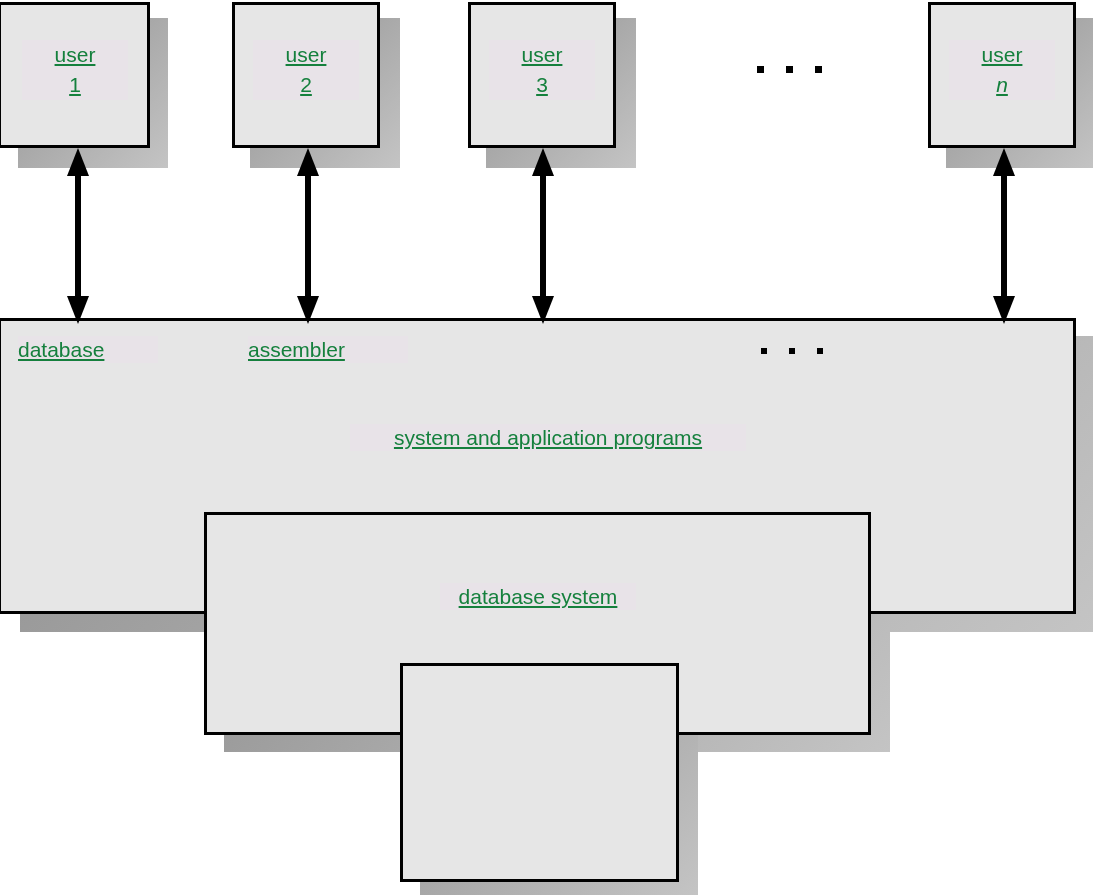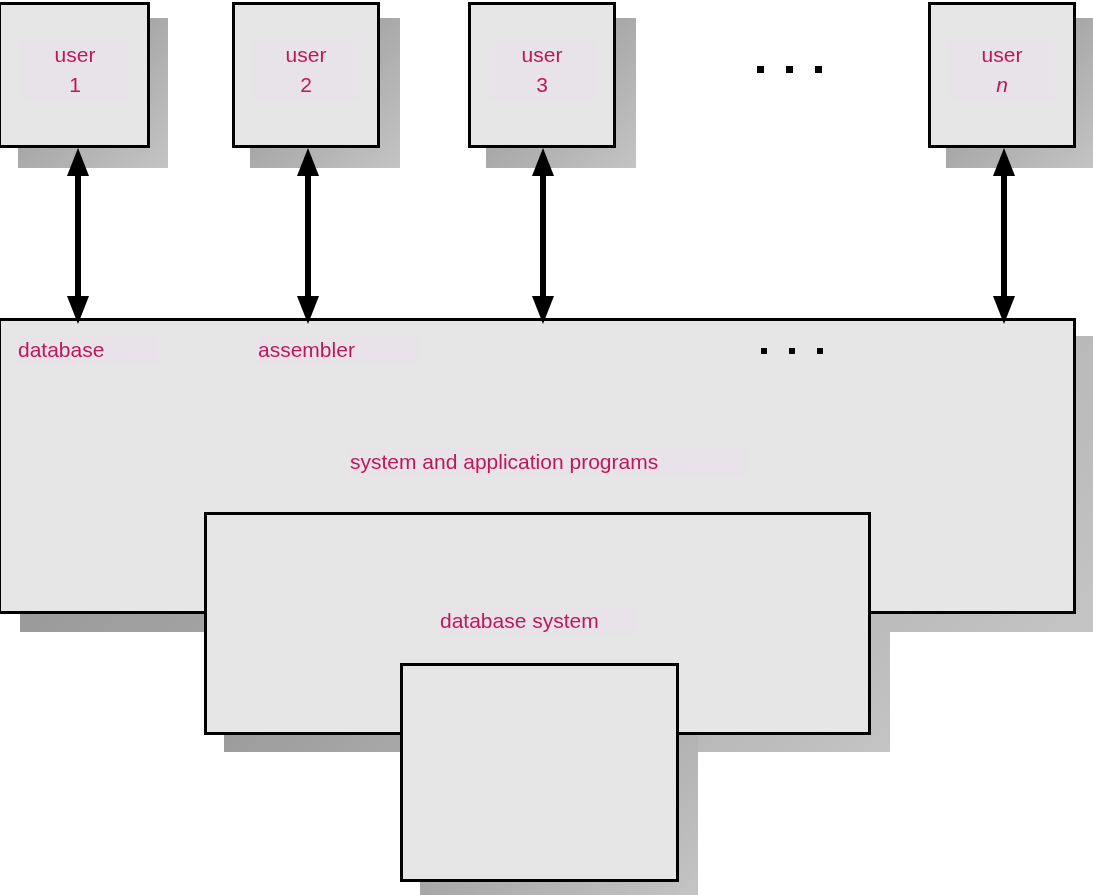--- a/index.html
+++ b/index.html
@@ -29,29 +29,30 @@
   
   .shadow {
     position: absolute;
     background: linear-gradient(135deg, #8f8f8f 0%, #a8a8a8 45%, #c4c4c4 100%);
     z-index: 1;
   }
 
   
   .label {
     position: absolute;
-    color: #be185d;
+    color: #15803d;
     font-size: 21px;
     line-height: 27px;
     white-space: pre-line;
     background: #e8e3e8;
     z-index: 8;
+    text-decoration: underline;
   }
   .label.center {
-    margin-top: 24px;
+    text-align: center;
   }
   .label.right {
     text-align: right;
   }
   .user-label {
     font-size: 21px;
     line-height: 30px;
     text-align: center;
   }
 
@@ -132,21 +133,21 @@
   <svg class="arrow" style="left:984px; top:146px;" width="40" height="180" viewBox="0 0 40 180">
     <line x1="20" y1="16" x2="20" y2="164" stroke="#000" stroke-width="6"></line>
     <polygon points="20,2 31,30 9,30" fill="#000"></polygon>
     <polygon points="20,178 31,150 9,150" fill="#000"></polygon>
   </svg>
 
   <div class="shadow" style="left:20px; top:336px; width:1073px; height:296px;"></div>
   <div class="box" style="left:-2px; top:318px; width:1078px; height:296px;"></div>
 
   <div class="label" style="left:18px; top:336px; width:140px;">database</div>
-  <div class="label" style="left:258px; top:336px; width:160px;">assembler</div>
+  <div class="label" style="left:248px; top:336px; width:160px;">assembler</div>
 
   <div class="dots small" style="left:761px; top:348px;">
     <i></i>
       <i></i>
       <i></i>
   </div>
 
 
   <div class="label center" style="left:350px; top:424px; width:396px;">system and application programs</div>
 

